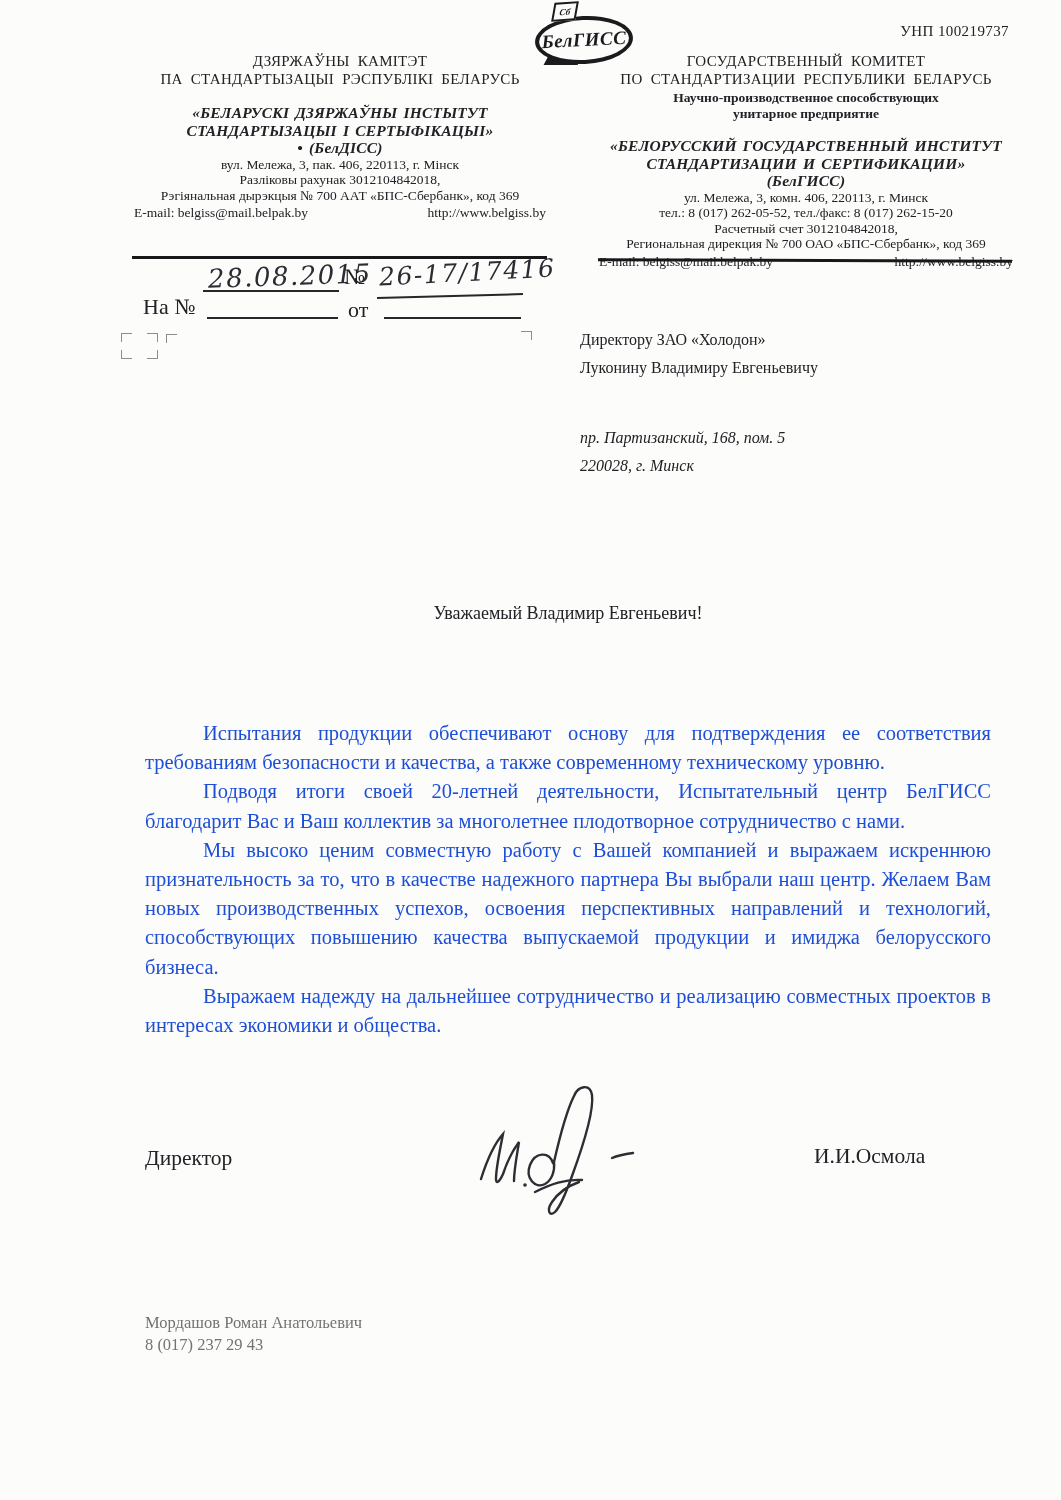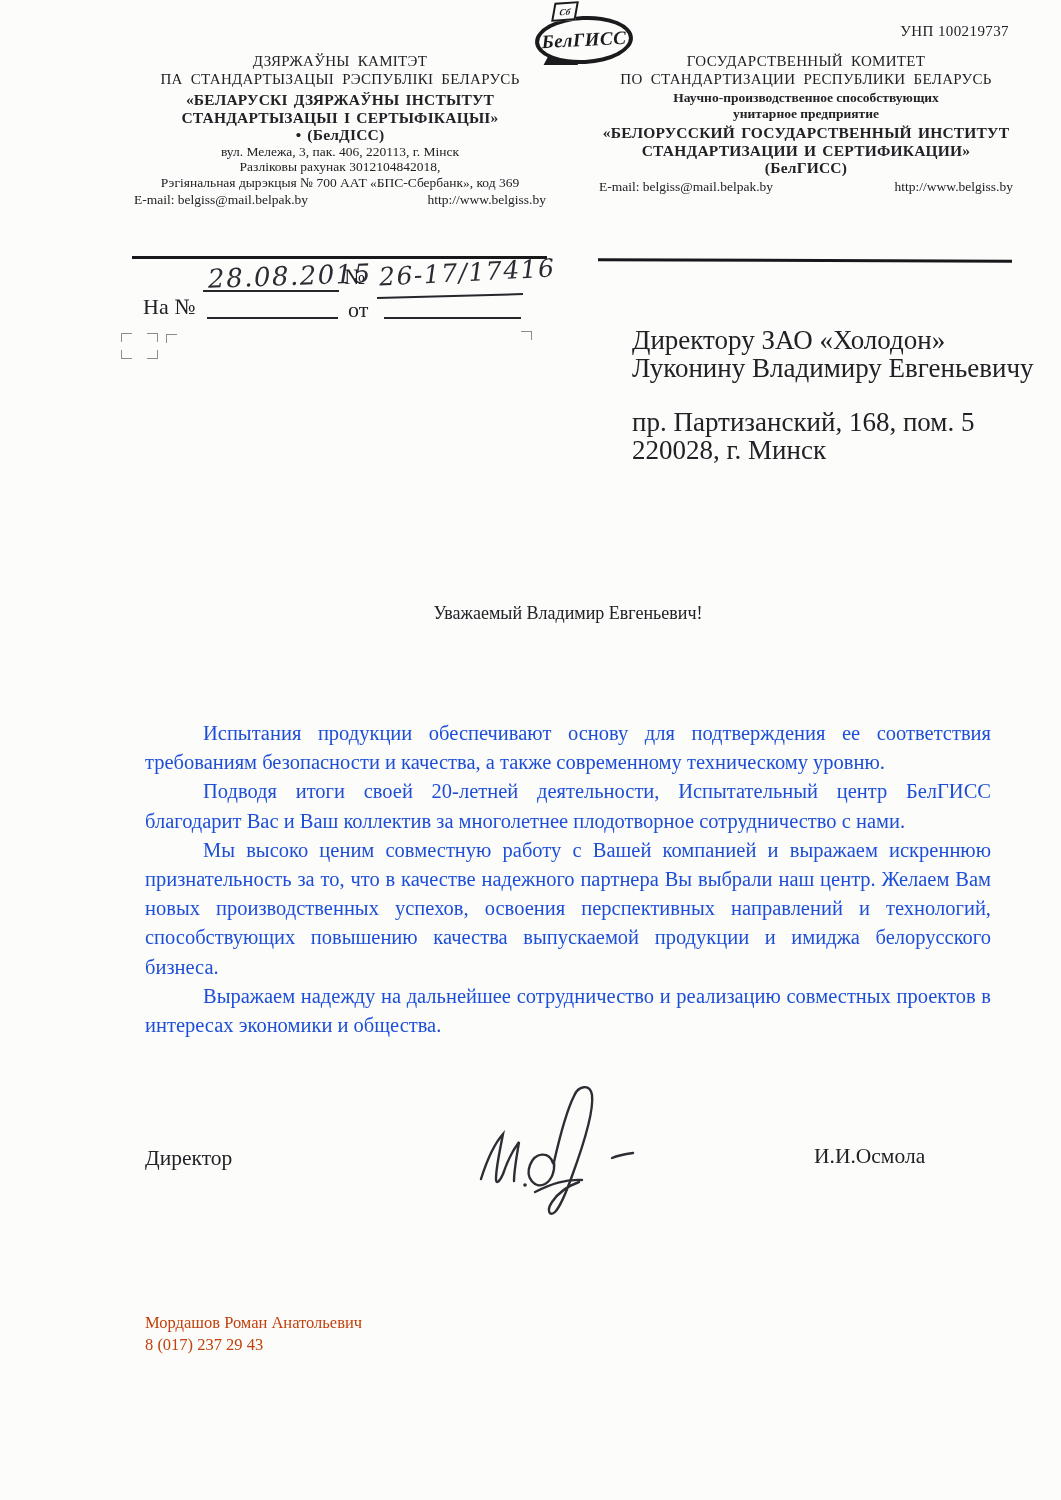--- a/index.html
+++ b/index.html
@@ -31,21 +31,21 @@
   }
 
   .unp { position:absolute; right:52px; top:23px; font-size:15px; letter-spacing:0.4px; }
 
   
   .col { position:absolute; top:52px; text-align:center; }
   .col-left  { left:133px; width:414px;text-align:center; }
   .col-right { left:598px; width:416px; }
   .c-committee  { font-size:15px;   line-height:18px;   letter-spacing:0.3px; word-spacing:4px; }
   .c-enterprise { font-size:13.5px; line-height:15.5px; font-weight:bold; margin-top:2px; }
-  .c-institute  { font-size:15.5px; line-height:17.5px; font-weight:bold; margin-top:3px; letter-spacing:0.2px; word-spacing:2px; }
+  .c-institute  { font-size:15.5px; line-height:17.5px; font-weight:bold; margin-top:16px; letter-spacing:0.2px; word-spacing:2px;font-style:italic; }
   .c-address    { font-size:13.5px; line-height:15.5px; }
   .c-contact    { display:flex; justify-content:space-between; font-size:13.5px; margin-top:2px; padding:0 1px; }
 
   .rule { position:absolute; height:3px; background:#18181b; }
   .rule-left  { left:132px; top:256px; width:415px; }
   .rule-right { left:598px; top:259px; width:414px; transform:rotate(0.2deg); }
 
   
   .hand {
     font-family:"DejaVu Serif", serif; font-style:italic;
@@ -64,38 +64,38 @@
   .line-ot     { left:384px; top:317px; width:137px; }
 
   
   .corner { position:absolute; width:11px; height:9px; }
   .corner.tl { border-top:1.5px solid #8d8d8d; border-left:1.5px solid #8d8d8d; }
   .corner.tr { border-top:1.5px solid #8d8d8d; border-right:1.5px solid #8d8d8d; }
   .corner.bl { border-bottom:1.5px solid #8d8d8d; border-left:1.5px solid #8d8d8d; }
   .corner.br { border-bottom:1.5px solid #8d8d8d; border-right:1.5px solid #8d8d8d; }
 
   
-  .addressee { position:absolute; left:632px; top:326px; font-size:27px; line-height:28px; }
-  .addressee .addr2 { margin-top:26px; }
+  .addressee { position:absolute; left:580px; top:326px; font-size:16px; line-height:28px; }
+  .addressee .addr2 { margin-top:42px;font-style:italic; }
 
   
   .salutation { position:absolute; left:145px; top:603px; width:846px; text-align:center; font-size:18px; }
   .body-text  { position:absolute; left:145px; top:719px; width:846px; }
   .body-text p {
     font-size:20.5px; line-height:29.2px; text-align:justify; text-indent:58px;
     color:#1d4ed8;
   }
 
   
   .sig-title { position:absolute; left:145px; top:1146px; font-size:21.5px; }
   .sig-name  { position:absolute; left:814px; top:1144px; font-size:21.5px; }
   .sig-script { position:absolute; left:465px; top:1083px; width:200px; height:140px; }
 
   
-  .footer { position:absolute; left:145px; top:1312px; font-size:16.5px; line-height:22px; color:#c2410c; }
+  .footer { position:absolute; left:145px; top:1312px; font-size:16.5px; line-height:22px; color:#737373; }
 </style>
 </head>
 <body>
 
 <div class="page">
 
   <div class="logo">
     <div class="logo-para"></div>
     <div class="logo-ellipse">
       <span class="logo-text">БелГИСС</span>
@@ -134,20 +134,26 @@
       <div>ПО СТАНДАРТИЗАЦИИ РЕСПУБЛИКИ БЕЛАРУСЬ</div>
     </div>
     <div class="c-enterprise">
       <div>Научно-производственное способствующих</div>
       <div>унитарное предприятие</div>
     </div>
     <div class="c-institute">
       <div>«БЕЛОРУССКИЙ ГОСУДАРСТВЕННЫЙ ИНСТИТУТ</div>
       <div>СТАНДАРТИЗАЦИИ И СЕРТИФИКАЦИИ»</div>
       <div>(БелГИСС)</div>
+    </div>
+    <div class="c-address">
+      <div>ул. Мележа, 3, комн. 406, 220113, г. Минск</div>
+      <div>тел.: 8 (017) 262-05-52, тел./факс: 8 (017) 262-15-20</div>
+      <div>Расчетный счет 3012104842018,</div>
+      <div>Региональная дирекция № 700 ОАО «БПС-Сбербанк», код 369</div>
     </div>
     <div class="c-contact">
       <span>E-mail: belgiss@mail.belpak.by</span>
       <span>http://www.belgiss.by</span>
     </div>
   </div>
 
   <div class="rule rule-left"></div>
   <div class="rule rule-right"></div>
 

